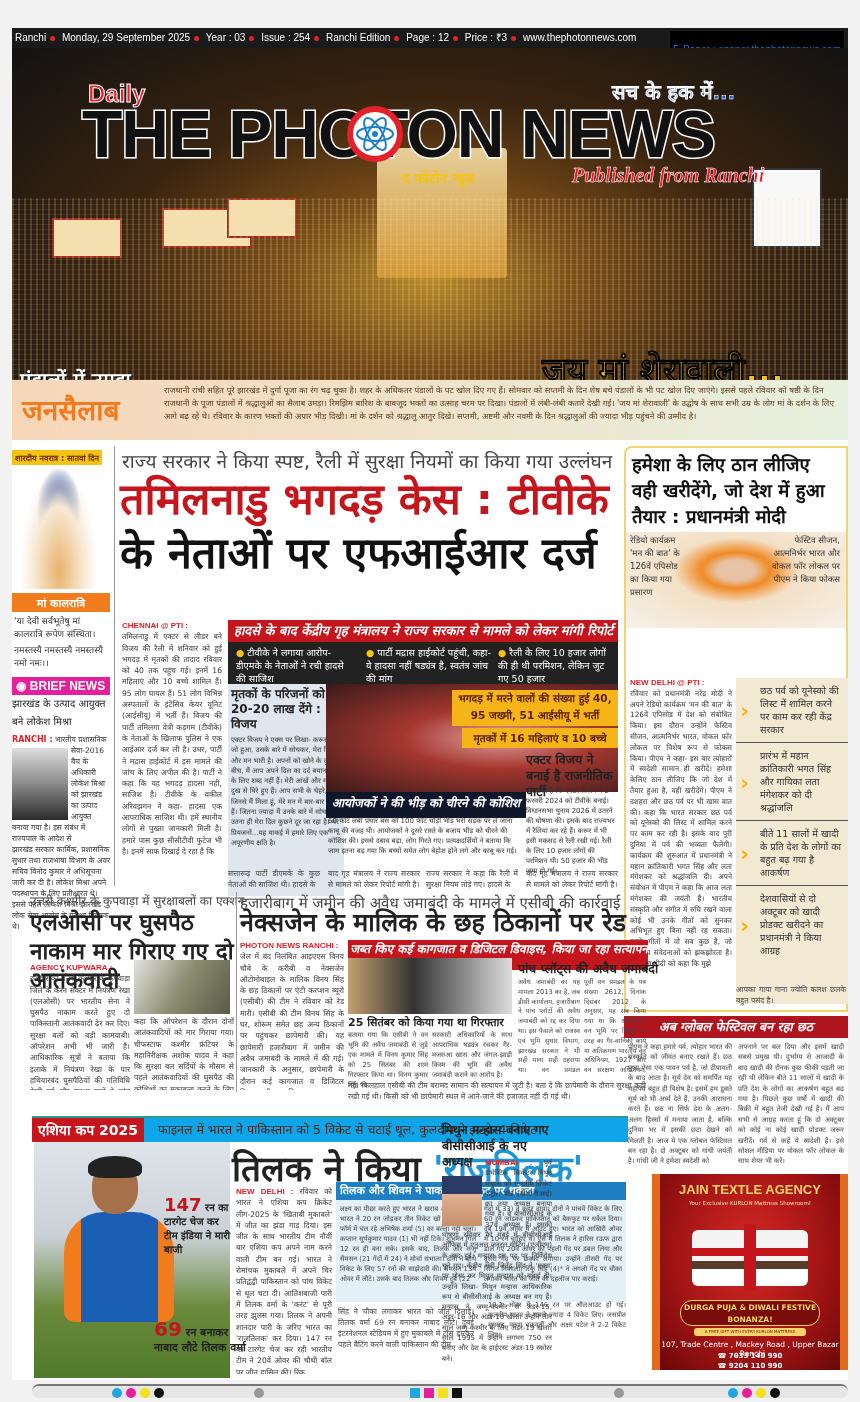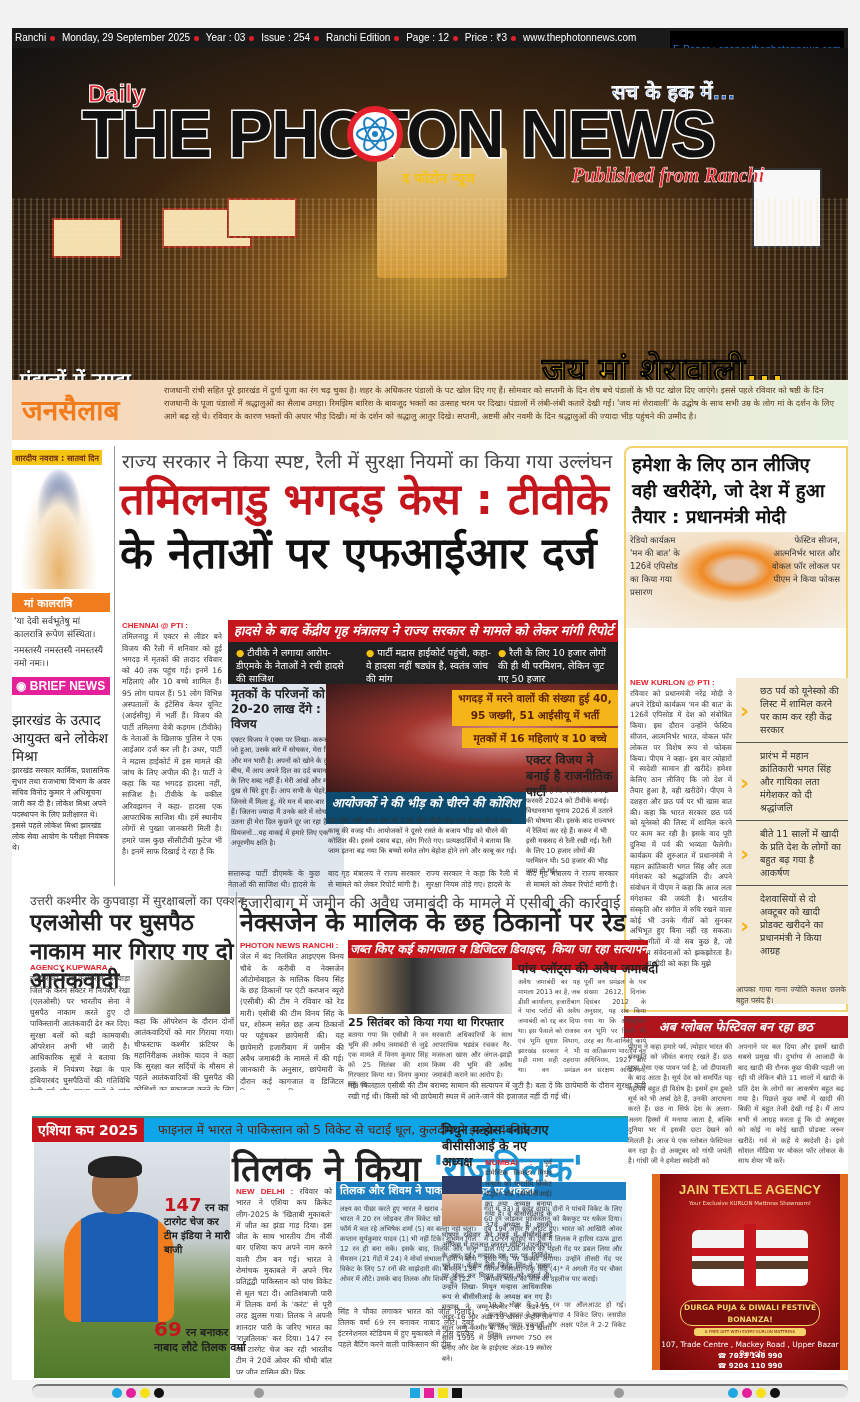--- a/index.html
+++ b/index.html
@@ -20,44 +20,44 @@
 .published{position:absolute;left:560px;top:116px;color:#e3202b;font-style:italic;font-weight:bold;font-size:20px;font-family:"Liberation Serif",serif;-webkit-text-stroke:.5px #fff}
 .hero-caption-left{position:absolute;left:8px;top:318px;color:#fff;font-weight:bold;font-size:20px;text-shadow:1px 1px 0 #000}
 .hero-caption-right{position:absolute;left:530px;top:298px;color:#f5c313;font-weight:bold;font-size:34px;-webkit-text-stroke:1px #000}
 .jansailab{position:absolute;left:0;top:352px;width:836px;height:60px;background:linear-gradient(90deg,#f7d6b8,#e7f0df)}
 .js-title{position:absolute;left:10px;top:10px;color:#f07c1e;font-weight:bold;font-size:28px}
 .js-text{position:absolute;left:152px;top:4px;width:678px;font-size:8.2px;line-height:13px;color:#5a3a1a}
 
 .lcol{position:absolute;left:0;top:418px;width:98px;height:440px}
 .nav-badge{background:#f5c313;color:#6d2b11;font-size:8px;padding:2px 3px;display:inline-block;font-weight:bold}
 .deity{width:78px;height:120px;margin:4px 8px;background:radial-gradient(ellipse at 50% 85%,#e8b36c 0%,#f7e9d4 45%,transparent 70%),radial-gradient(ellipse at 50% 35%,#3a5aa8 0%,#3a5aa8 20%,transparent 40%)}
-.deity-name{background:#f07c1e;color:#fff;text-align:left;font-size:11px;font-weight:bold;padding:2px 12px}
+.deity-name{background:#f07c1e;color:#fff;text-align:center;font-size:11px;font-weight:bold;padding:2px 0}
 .mantra{font-size:9px;line-height:13px;color:#333;padding:3px 2px}
 .brief{background:#e4209b;color:#fff;font-family:"Liberation Sans",sans-serif;font-weight:bold;font-size:12px;padding:2px 4px;margin-top:4px}
-.brief-title{font-size:14px;line-height:18px;color:#222;margin-top:16px}
+.brief-title{font-size:10px;line-height:18px;color:#222;margin-top:0}
 .brief-dateline{color:#e3202b;font-weight:bold;font-size:8px}
 .small-text{font-size:7.5px;line-height:11px;color:#333}
 .officer-img{width:56px;height:72px;background:linear-gradient(#ddd,#8a8a8a 50%,#2b2b2b);margin:3px 3px 2px 0;float:left}
 .vline{position:absolute;background:#999;width:1px}
 
 .kicker{position:absolute;left:110px;top:420px;font-size:19px;color:#444}
 .headline{position:absolute;left:108px;top:444px;font-weight:bold;font-size:43px;line-height:54px;color:#c4161c}
 .headline2{position:absolute;left:108px;top:498px;font-weight:bold;font-size:43px;line-height:54px;color:#111}
 .dateline{color:#e3202b;font-weight:bold;font-size:8px;font-family:"Liberation Sans",sans-serif}
 .bodycol{position:absolute;font-size:7.6px;line-height:11.3px;color:#333;text-align:justify}
 .redbar{position:absolute;left:216px;top:592px;width:390px;height:22px;background:#c4161c;color:#fff;font-style:italic;font-weight:bold;font-size:13px;line-height:22px;padding-left:6px}
 .blackbox{position:absolute;left:216px;top:614px;width:390px;height:42px;background:#222;color:#fff;font-size:9.5px;line-height:13px}
 .bullet{position:absolute;top:4px}
 .bullet .b{color:#f5c313}
 .victims-box{position:absolute;left:216px;top:656px;width:116px;height:212px;background:#e0e6ee}
 .victims-title{font-weight:bold;font-size:12px;line-height:15px;color:#222;padding:3px}
 .photo-main{position:absolute;left:314px;top:656px;width:292px;height:108px;background:radial-gradient(ellipse at 60% 50%,#e3a0a0 0%,#a3372f 40%,#3a1a1a 100%)}
 .stats1{position:absolute;left:440px;top:662px;width:166px;height:36px;background:#f5b417;color:#5a1e0a;font-weight:bold;font-size:10.5px;line-height:17px;text-align:center}
 .stats2{position:absolute;left:450px;top:700px;width:156px;height:20px;background:#f5b417;color:#5a1e0a;font-weight:bold;font-size:10.5px;line-height:20px;text-align:center}
-.caption-red{position:absolute;left:314px;top:764px;width:200px;height:32px;background:#0c4a6e;color:#fff;font-style:italic;font-weight:bold;font-size:12px;line-height:22px;text-align:center}
+.caption-red{position:absolute;left:314px;top:764px;width:200px;height:26px;background:#0f172a;color:#fff;font-style:italic;font-weight:bold;font-size:12px;line-height:22px;text-align:center}
 .actor-title{position:absolute;left:514px;top:724px;width:92px;font-weight:bold;font-size:12.5px;line-height:16px;color:#222}
 
 .rpanel{position:absolute;left:612px;top:418px;width:224px;height:566px;background:#fff;border:2px solid #f3d36e;border-radius:8px 0 0 0}
 .r-headline{font-weight:bold;font-size:18.5px;line-height:26px;color:#111;padding:4px 6px 2px}
 .modi-photo{position:relative;height:96px;background:radial-gradient(ellipse at 50% 40%,#e6c3a4 0%,#e6c3a4 12%,#f08a25 22%,#f3e0c6 40%,#f6f1e9 100%)}
 .modi-left{position:absolute;left:4px;top:2px;width:58px;font-size:8.5px;line-height:13px;color:#333}
 .modi-right{position:absolute;right:6px;top:2px;width:74px;font-size:8.5px;line-height:13px;color:#333;text-align:right}
 .sidebox{position:absolute;left:110px;top:230px;width:112px;height:326px;background:#f3e8d1}
 .sideitem{position:relative;padding:6px 4px 6px 24px;font-size:9.5px;line-height:13px;color:#333;border-bottom:1px solid #555}
 .chev{position:absolute;left:4px;top:50%;transform:translateY(-50%);color:#f5b417;font-weight:bold;font-size:22px}
@@ -156,20 +156,25 @@
   </div>
 
   <div class="lcol">
     <span class="nav-badge">शारदीय नवरात्र : सातवां दिन</span>
     <div class="deity"></div>
     <div class="deity-name">मां कालरात्रि</div>
     <div class="mantra">'या देवी सर्वभूतेषु मां कालरात्रि रूपेण संस्थिता।</div>
     <div class="mantra" style="padding-top:0">नमस्तस्यै नमस्तस्यै नमस्तस्यै नमो नमः।।</div>
     <div class="brief"><span>◉ </span><span>BRIEF NEWS</span></div>
     <div class="brief-title">झारखंड के उत्पाद आयुक्त बने लोकेश मिश्रा</div>
+    <div class="small-text" style="margin-top:3px">
+      <span class="brief-dateline">RANCHI :</span>
+      <div class="officer-img"></div>
+      <span>भारतीय प्रशासनिक सेवा-2016 बैच के अधिकारी लोकेश मिश्रा को झारखंड का उत्पाद आयुक्त बनाया गया है। इस संबंध में राज्यपाल के आदेश से</span>
+    </div>
     <div class="small-text" style="clear:both">झारखंड सरकार कार्मिक, प्रशासनिक सुधार तथा राजभाषा विभाग के अवर सचिव विनोद कुमार ने अधिसूचना जारी कर दी है। लोकेश मिश्रा अपने पदस्थापन के लिए प्रतीक्षारत थे। इससे पहले लोकेश मिश्रा झारखंड लोक सेवा आयोग के परीक्षा नियंत्रक थे।</div>
   </div>
   <div class="vline" style="left:102px;top:418px;height:440px"></div>
 
   <div class="kicker">राज्य सरकार ने किया स्पष्ट, रैली में सुरक्षा नियमों का किया गया उल्लंघन</div>
   <div class="headline">तमिलनाडु भगदड़ केस : टीवीके</div>
   <div class="headline2">के नेताओं पर एफआईआर दर्ज</div>
   <div class="bodycol" style="left:110px;top:592px;width:100px;height:270px;overflow:hidden">
     <div class="dateline">CHENNAI @ PTI :</div>
     <span>तमिलनाडु में एक्टर से लीडर बने विजय की रैली में शनिवार को हुई भगदड़ में मृतकों की तादाद रविवार को 40 तक पहुंच गई। इनमें 16 महिलाएं और 10 बच्चे शामिल हैं। 95 लोग घायल हैं। 51 लोग विभिन्न अस्पतालों के इंटेंसिव केयर यूनिट (आईसीयू) में भर्ती हैं। विजय की पार्टी तमिलगा वेत्री कड़गम (टीवीके) के नेताओं के खिलाफ पुलिस ने एक आईआर दर्ज कर ली है। उधर, पार्टी ने मद्रास हाईकोर्ट में इस मामले की जांच के लिए अपील की है। पार्टी ने कहा कि यह भगदड़ हादसा नहीं, साजिश है। टीवीके के वकील अरिवझगन ने कहा- हादसा एक आपराधिक साजिश थी। हमें स्थानीय लोगों से पुख्ता जानकारी मिली है। हमारे पास कुछ सीसीटीवी फुटेज भी है। इनमें साफ दिखाई दे रहा है कि</span>
@@ -196,21 +201,21 @@
   <div class="fine" style="position:absolute;left:414px;top:840px;width:92px">राज्य सरकार ने कहा कि रैली में सुरक्षा नियम तोड़े गए। हादसे के</div>
   <div class="fine" style="position:absolute;left:514px;top:840px;width:92px">बाद गृह मंत्रालय ने राज्य सरकार से मामले को लेकर रिपोर्ट मांगी है।</div>
 
   <div class="rpanel">
     <div class="r-headline">हमेशा के लिए ठान लीजिए वही खरीदेंगे, जो देश में हुआ तैयार : प्रधानमंत्री मोदी</div>
     <div class="modi-photo">
       <div class="modi-left">रेडियो कार्यक्रम 'मन की बात' के 126वें एपिसोड का किया गया प्रसारण</div>
       <div class="modi-right">फेस्टिव सीजन, आत्मनिर्भर भारत और वोकल फॉर लोकल पर पीएम ने किया फोकस</div>
     </div>
     <div class="bodycol" style="left:4px;top:230px;width:102px;height:330px;overflow:hidden;font-size:7.3px;line-height:10.8px">
-      <div class="dateline">NEW KURLON @ PTI :</div>
+      <div class="dateline">NEW DELHI @ PTI :</div>
       <span>रविवार को प्रधानमंत्री नरेंद्र मोदी ने अपने रेडियो कार्यक्रम 'मन की बात' के 126वें एपिसोड में देश को संबोधित किया। इस दौरान उन्होंने फेस्टिव सीजन, आत्मनिर्भर भारत, वोकल फॉर लोकल पर विशेष रूप से फोकस किया। पीएम ने कहा- इस बार त्योहारों में स्वदेशी सामान ही खरीदें। हमेशा केलिए ठान लीजिए कि जो देश में तैयार हुआ है, वही खरीदेंगे। पीएम ने दशहरा और छठ पर्व पर भी खास बात की। कहा कि भारत सरकार छठ पर्व को यूनेस्को की लिस्ट में शामिल करने पर काम कर रही है। इसके बाद पूरी दुनिया में पर्व की भव्यता फैलेगी। कार्यक्रम की शुरुआत में प्रधानमंत्री ने महान क्रांतिकारी भगत सिंह और लता मंगेशकर को श्रद्धांजलि दी। अपने संबोधन में पीएम ने कहा कि आज लता मंगेशकर की जयंती है। भारतीय संस्कृति और संगीत में रुचि रखने वाला कोई भी उनके गीतों को सुनकर अभिभूत हुए बिना नहीं रह सकता। उनके गीतों में वो सब कुछ है, जो मानवीय संवेदनाओं को झकझोरता है। मैंने लता दीदी को कहा कि मुझे</span>
     </div>
     <div class="sidebox">
       <div class="sideitem"><span class="chev">›</span><span>छठ पर्व को यूनेस्को की लिस्ट में शामिल करने पर काम कर रही केंद्र सरकार</span></div>
       <div class="sideitem"><span class="chev">›</span><span>प्रारंभ में महान क्रांतिकारी भगत सिंह और गायिका लता मंगेशकर को दी श्रद्धांजलि</span></div>
       <div class="sideitem"><span class="chev">›</span><span>बीते 11 सालों में खादी के प्रति देश के लोगों का बहुत बढ़ गया है आकर्षण</span></div>
       <div class="sideitem" style="border-bottom:none"><span class="chev">›</span><span>देशवासियों से दो अक्टूबर को खादी प्रोडक्ट खरीदने का प्रधानमंत्री ने किया आग्रह</span></div>
     </div>
   </div>
   <div class="fine" style="position:absolute;left:724px;top:956px;width:110px">आपका गाया गाना ज्योति कलश छलके बहुत पसंद है।</div>

